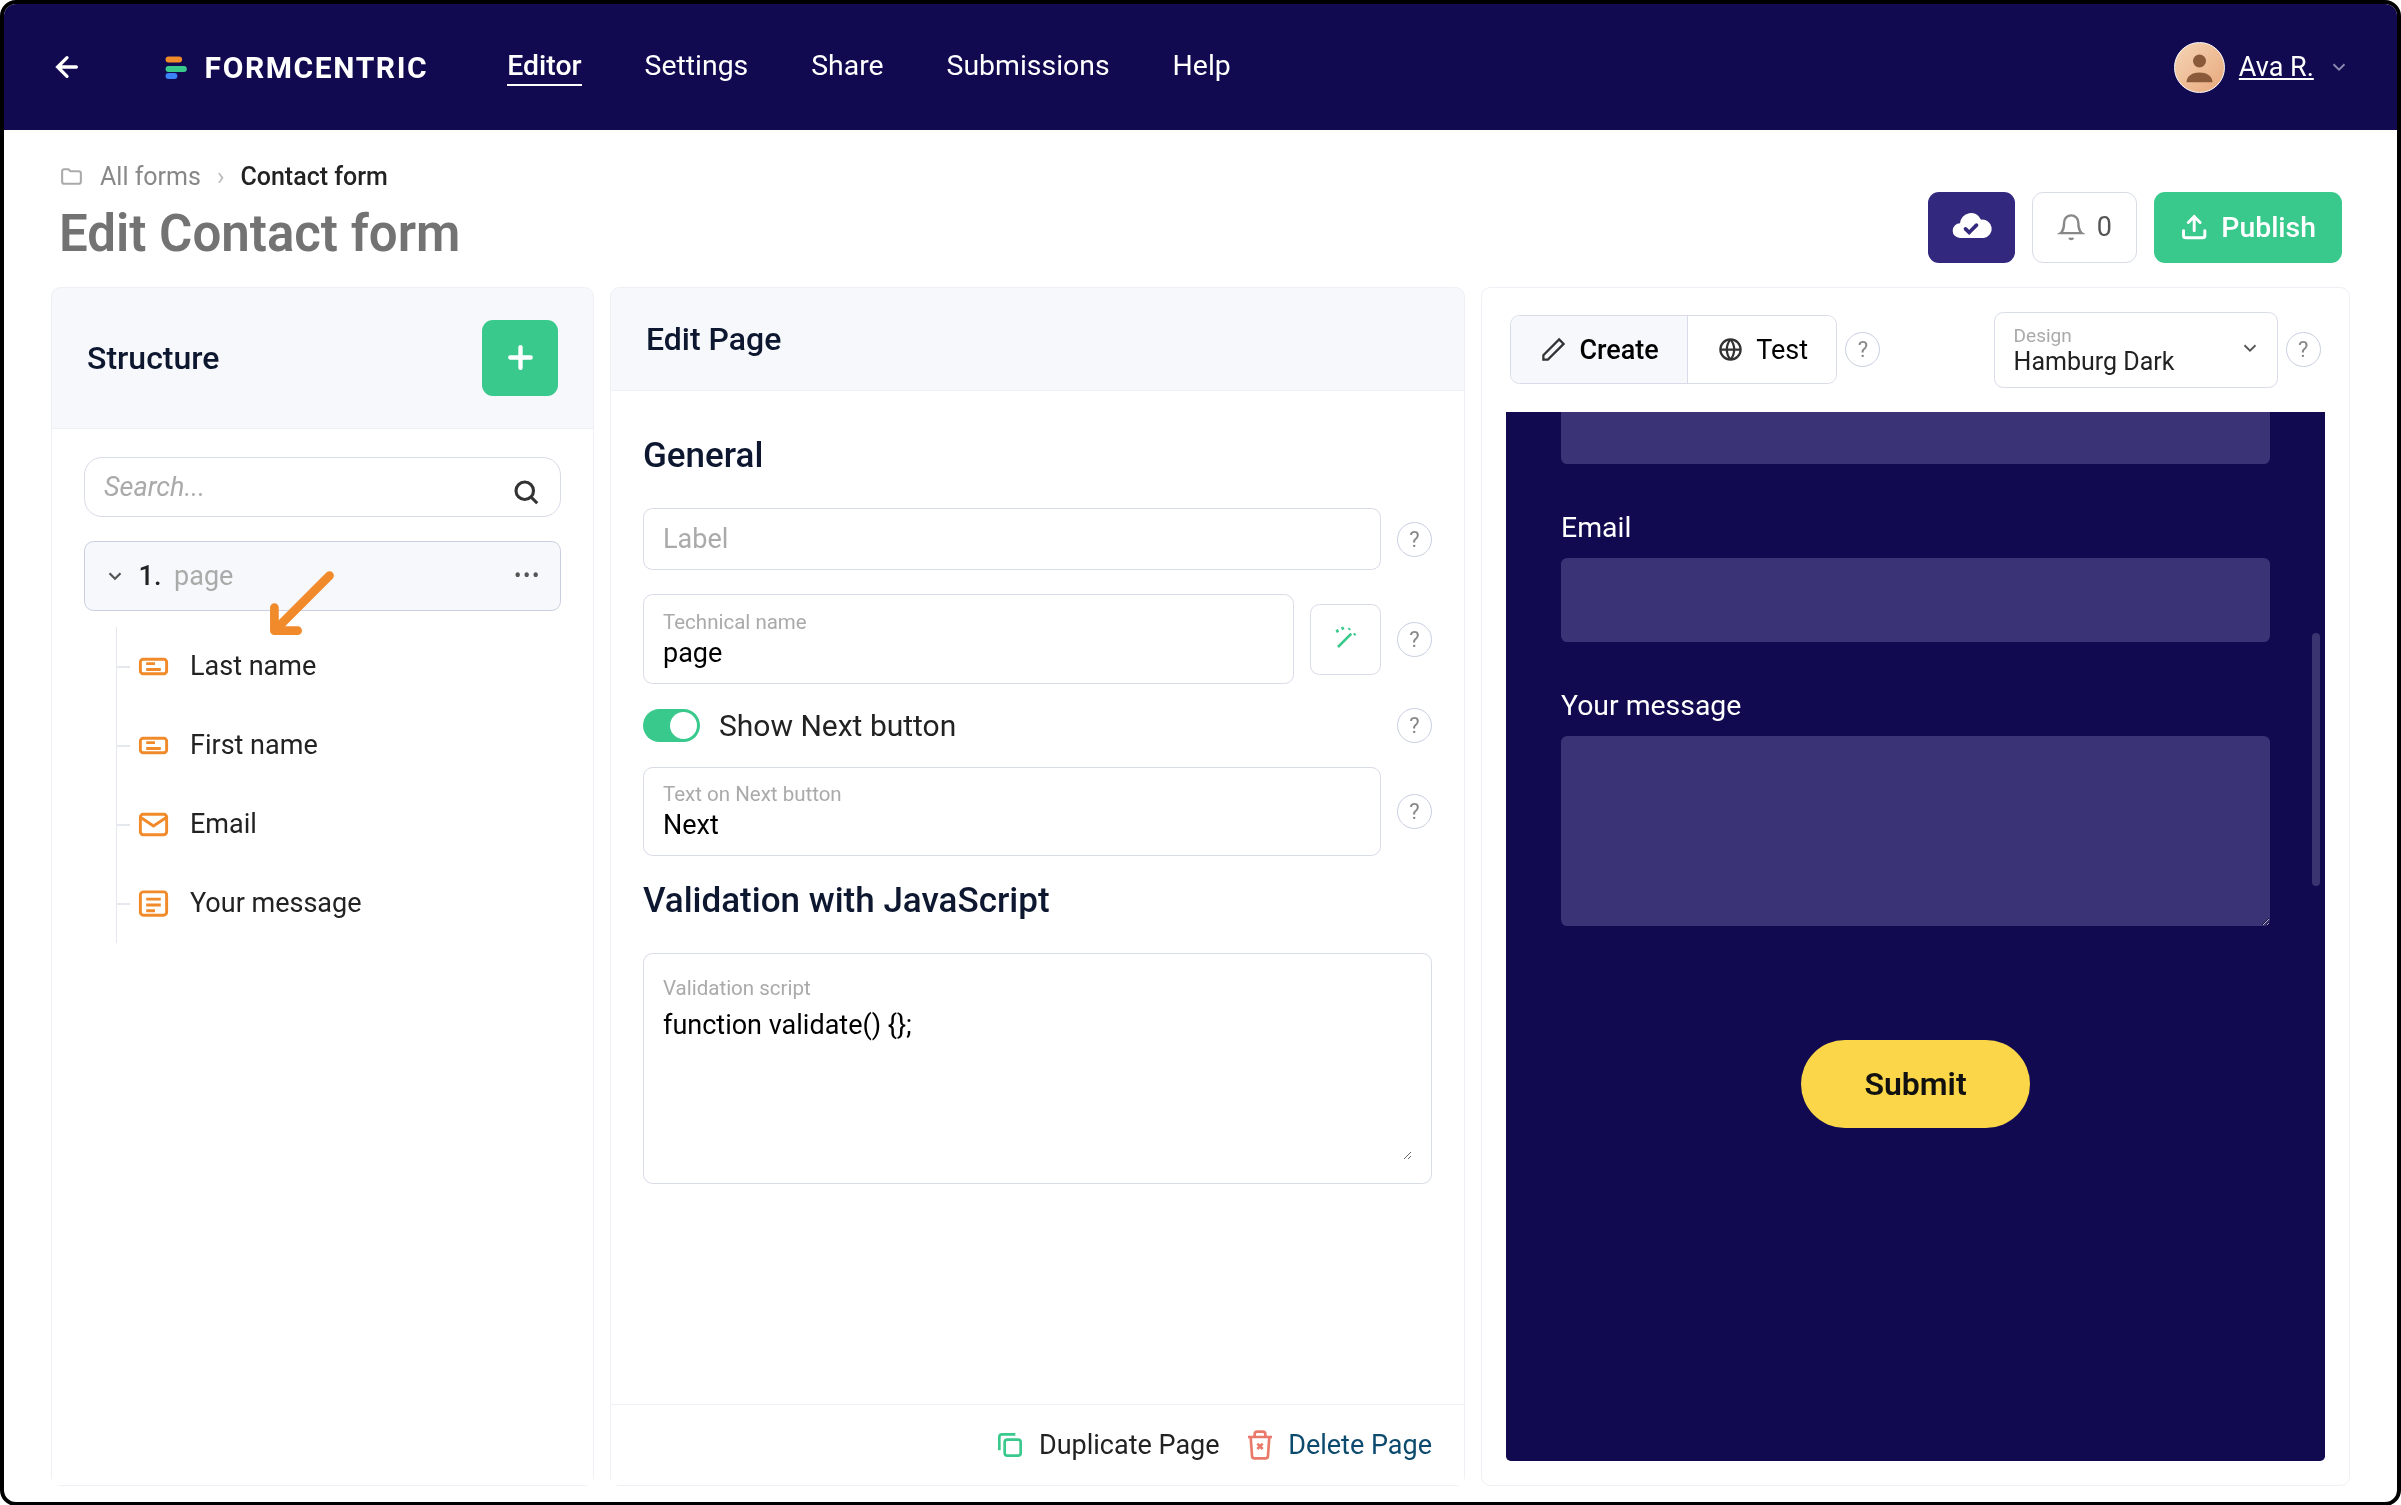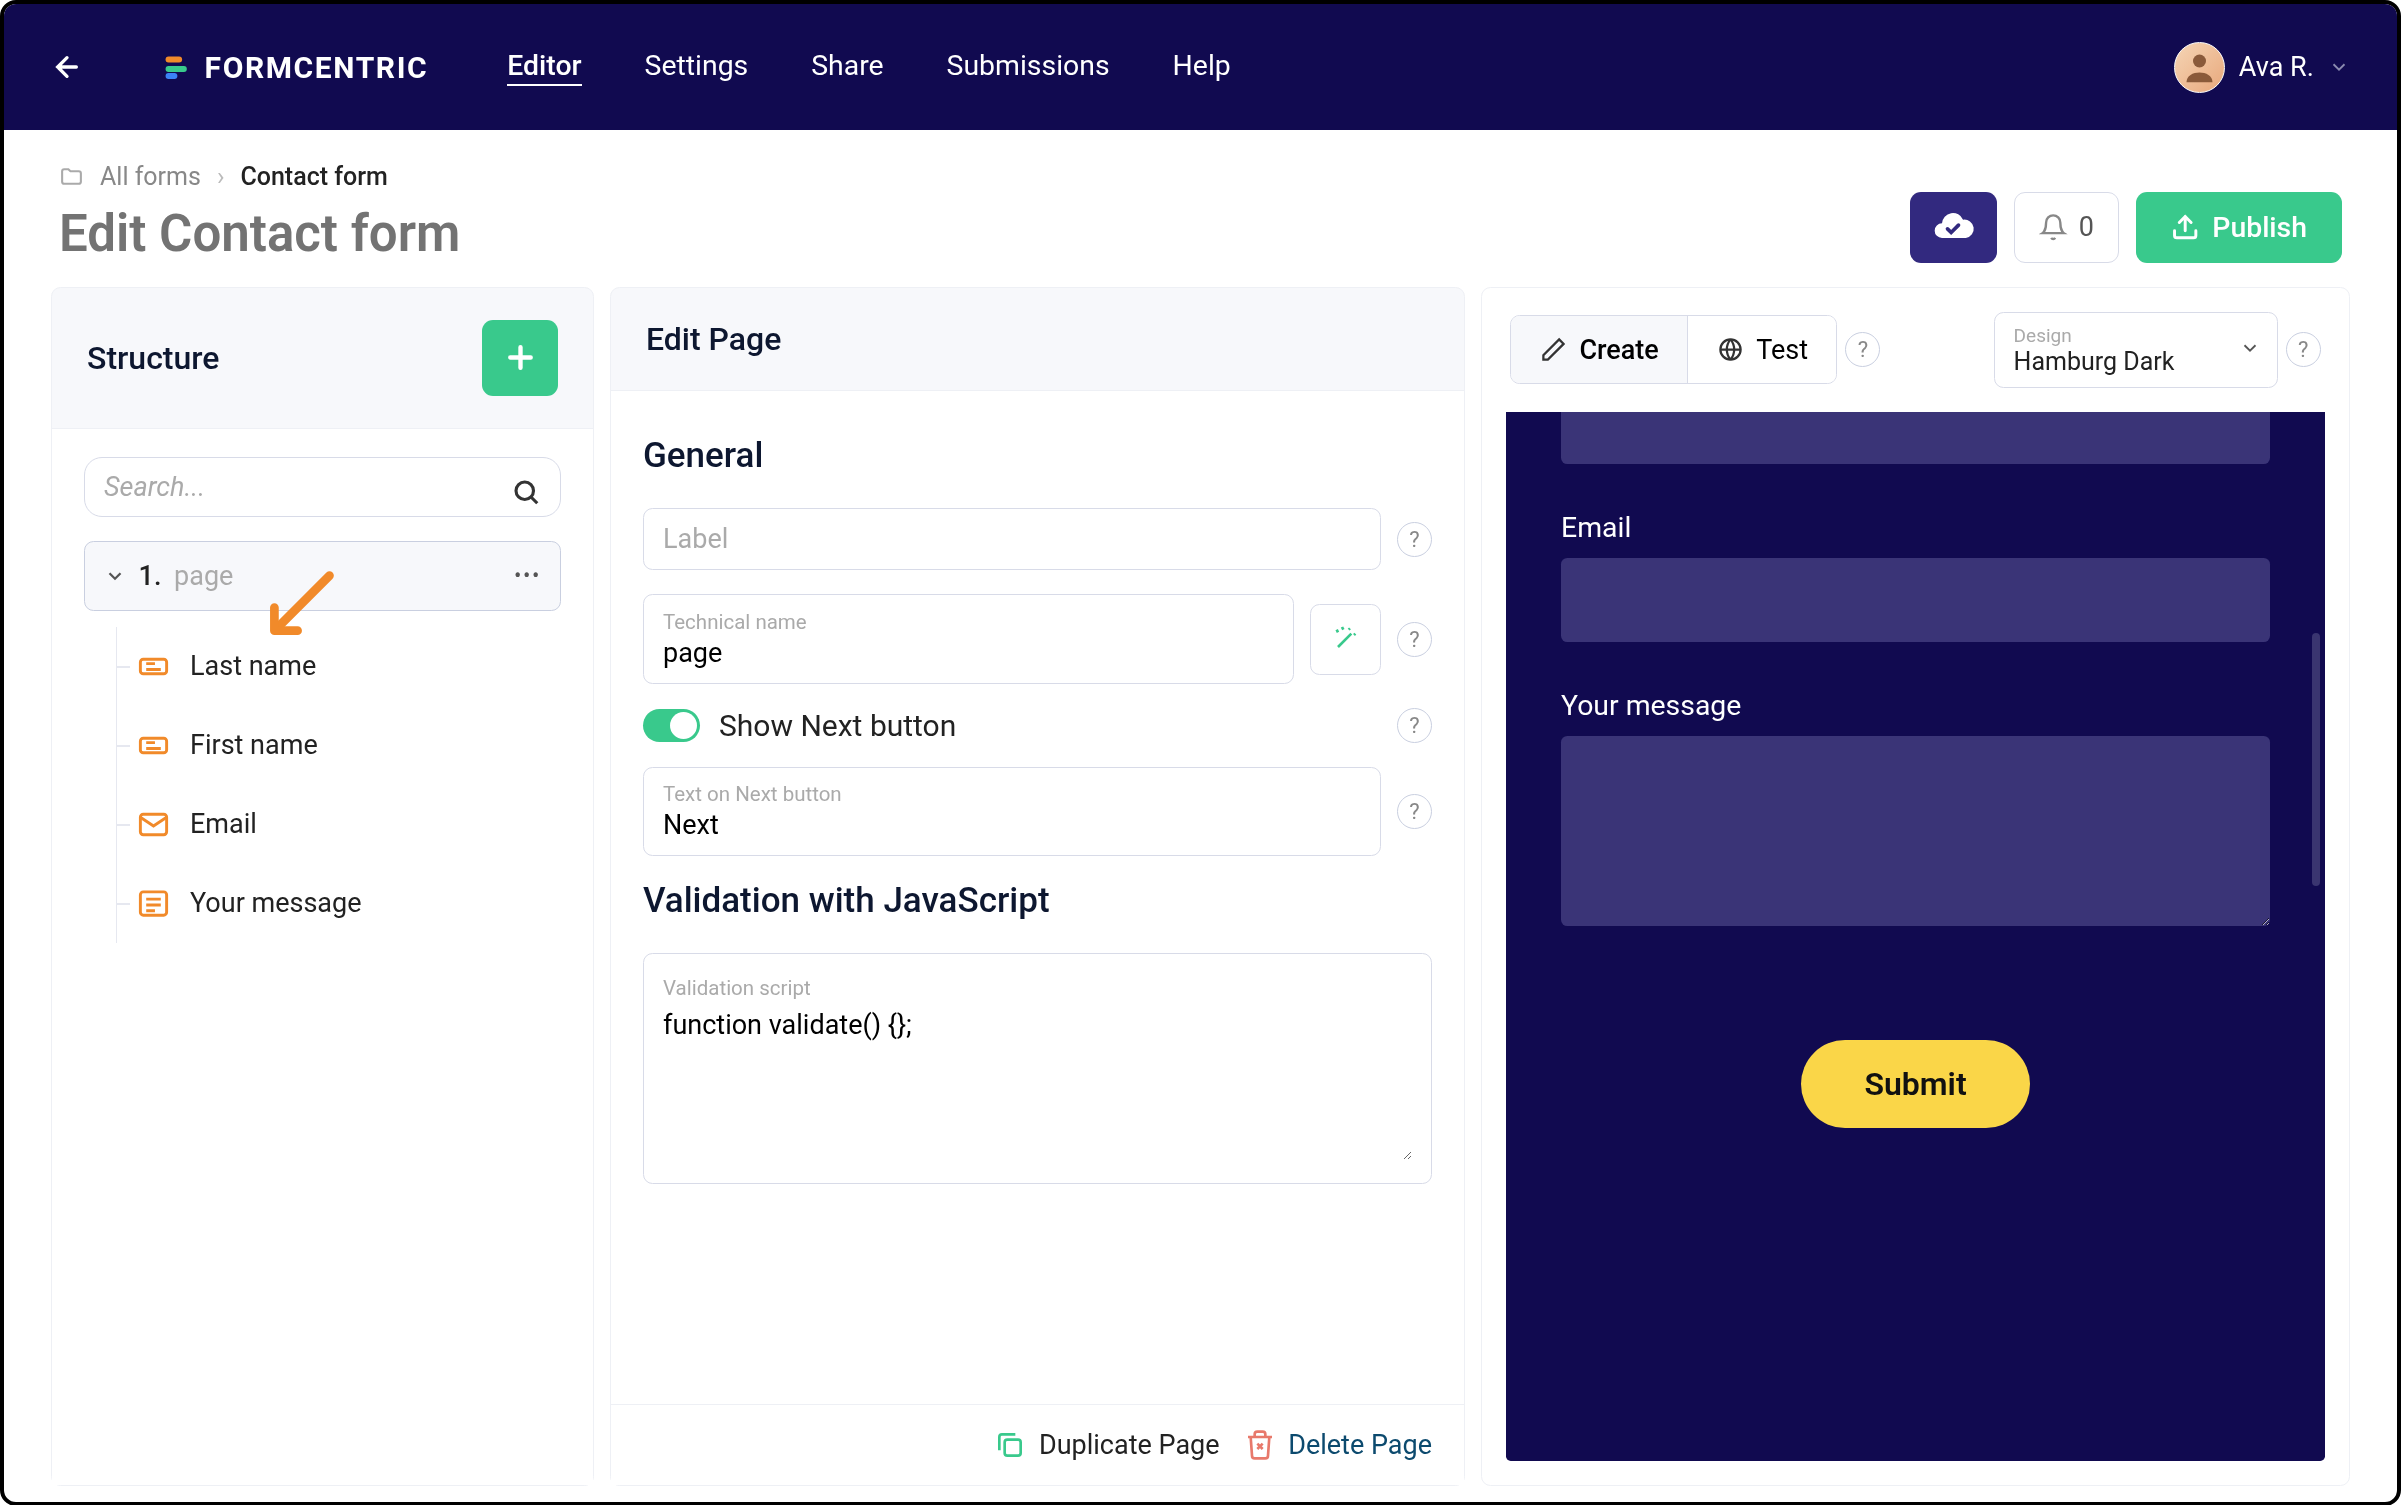--- a/index.html
+++ b/index.html
@@ -8,33 +8,33 @@
 .topbar { background: #110A50; height: 126px; display: flex; align-items: center; padding: 0 47px; color: #fff; gap: 47px; }
 .back-btn { width: 32px; height: 32px; display: flex; align-items: center; justify-content: center; cursor: pointer; }
 .logo-wrap { display: flex; align-items: center; gap: 14.2px; margin-left: 32px; margin-right: 32px; }
 .logo-icon { width: 28.4px; height: 28.4px; }
 .logo-text { font-size: 30px; font-weight: 700; letter-spacing: 1.6px; color: #fff; }
 .nav { display: flex; gap: 63px; }
 .nav-item { font-size: 28.4px; color: #fff; cursor: pointer; padding-bottom: 2px; }
 .nav-item.active { border-bottom: 2.4px solid #fff; font-weight: 500; }
 .user-area { margin-left: auto; display: flex; align-items: center; gap: 14.2px; cursor: pointer; }
 .avatar { width: 51px; height: 51px; border-radius: 50%; background: linear-gradient(135deg,#f5d5b5,#e8a87c); border: 1.6px solid #fff; overflow: hidden; display:flex; align-items:center; justify-content:center; }
-.user-name { font-size: 27px; color: #fff; }
+.user-name { font-size: 27px; color: #fff; text-decoration: underline; }
 .chev { color: #8b8bb0; }
 
 .subheader { padding: 32px 55px 24px 55px; display: flex; align-items: flex-end; justify-content: space-between; }
 .breadcrumb { display: flex; align-items: center; gap: 16px; font-size: 25px; color: #888; margin-bottom: 12.6px; }
 .breadcrumb .link { color: #888; cursor: pointer; }
 .breadcrumb .sep { color: #bbb; }
 .breadcrumb .current { color: #222; font-weight: 500; }
 .page-title { font-size: 51px; font-weight: 600; color: #737373; }
 .header-actions { display: flex; gap: 17.4px; align-items: center; }
 .cloud-btn { width: 87px; height: 71px; background: #32297F; border-radius: 11px; display:flex;align-items:center;justify-content:center; cursor:pointer; }
 .notif-btn { height: 71px; padding: 0 24px; border: 1.6px solid #d8dbe8; border-radius: 11px; display:flex;align-items:center;justify-content:center; gap: 11px; cursor:pointer; font-size: 27px; color:#555; }
-.publish-btn { height: 71px; padding: 0 35px; background: #39C98C; border-radius: 11px; display:flex;align-items:center;justify-content:center; gap: 12.6px; cursor:pointer; color:#fff; font-size: 28.4px; font-weight:500; }
+.publish-btn { height: 71px; padding: 0 26px; background: #39C98C; border-radius: 11px; display:flex;align-items:center;justify-content:center; gap: 12.6px; cursor:pointer; color:#fff; font-size: 28.4px; font-weight:500; }
 
 .main { flex: 1; display: flex; gap: 0; padding: 0 47px 16px 47px; }
 .panel { background: #F7F8FB; border-radius: 9.5px; border: 0.8px solid #eef0f5; display: flex; flex-direction: column; }
 .structure-panel { width: 543px; margin-right: 16px; position: relative; }
 .edit-panel { width: 855px; margin-right: 16px; }
 .preview-panel { flex: 1; }
 
 .panel-header { display: flex; align-items: center; justify-content: space-between; padding: 32px 35px; }
 .panel-title { font-size: 32px; font-weight: 500; color: #0d1730; }
 .add-btn { width: 76px; height: 76px; background: #39C98C; border-radius: 11px; display:flex;align-items:center;justify-content:center; cursor:pointer; }

